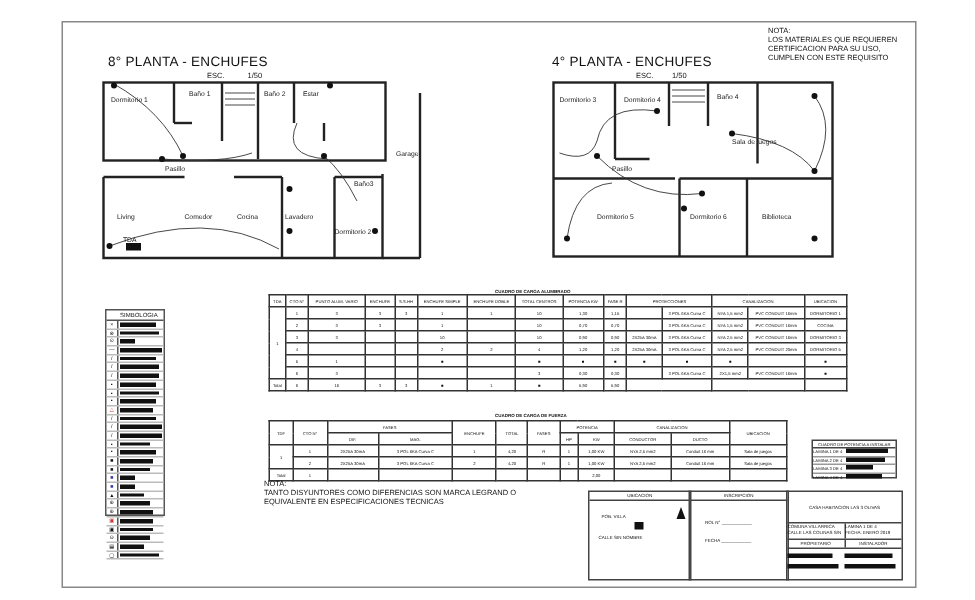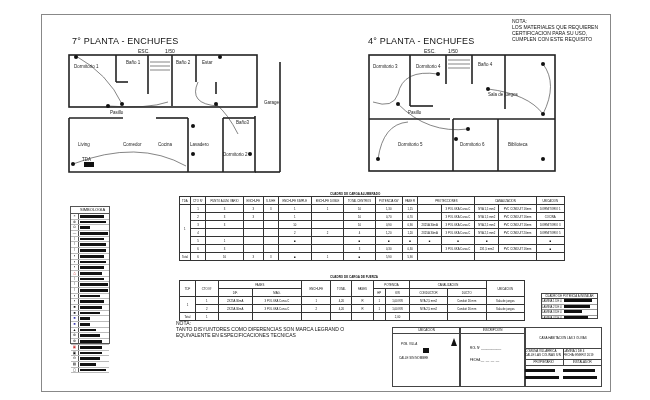--- a/index.html
+++ b/index.html
@@ -18,21 +18,21 @@
   .symrow{height:4.7px;border-bottom:0.5px solid #bbb;position:relative;}
   .symrow .ic{position:absolute;left:0;top:0;width:7px;height:4.7px;border-right:0.6px solid #555;font-size:3.5px;line-height:4.7px;text-align:center;}
   .symrow .bar{position:absolute;left:9px;top:1px;height:2.7px;}
   .tb{position:absolute;border:0.8px solid #444;font-size:3px;}
 </style>
 </head>
 <body>
 
 <div class="sheet"></div>
 
-<div class="abs title" style="left:72px;top:36px;">7° PLANTA - ENCHUFES</div>
+<div class="abs title" style="left:72px;top:36px;">8° PLANTA - ENCHUFES</div>
 <div class="abs scale" style="left:138px;top:48px;">ESC.</div>
 <div class="abs scale" style="left:165px;top:48px;">1/50</div>
 
 <svg style="left:68px;top:54px;" width="240" height="120" viewBox="0 0 240 120">
   <g stroke="#222" stroke-width="1.6" fill="none">
     <rect x="1" y="1" width="188" height="52"></rect>
     <polyline points="1,64 1,118 187,118 187,62"></polyline>
     <line x1="1" y1="64" x2="55" y2="64"></line>
     <line x1="88" y1="64" x2="120" y2="64"></line>
     <line x1="120" y1="64" x2="120" y2="118"></line>

